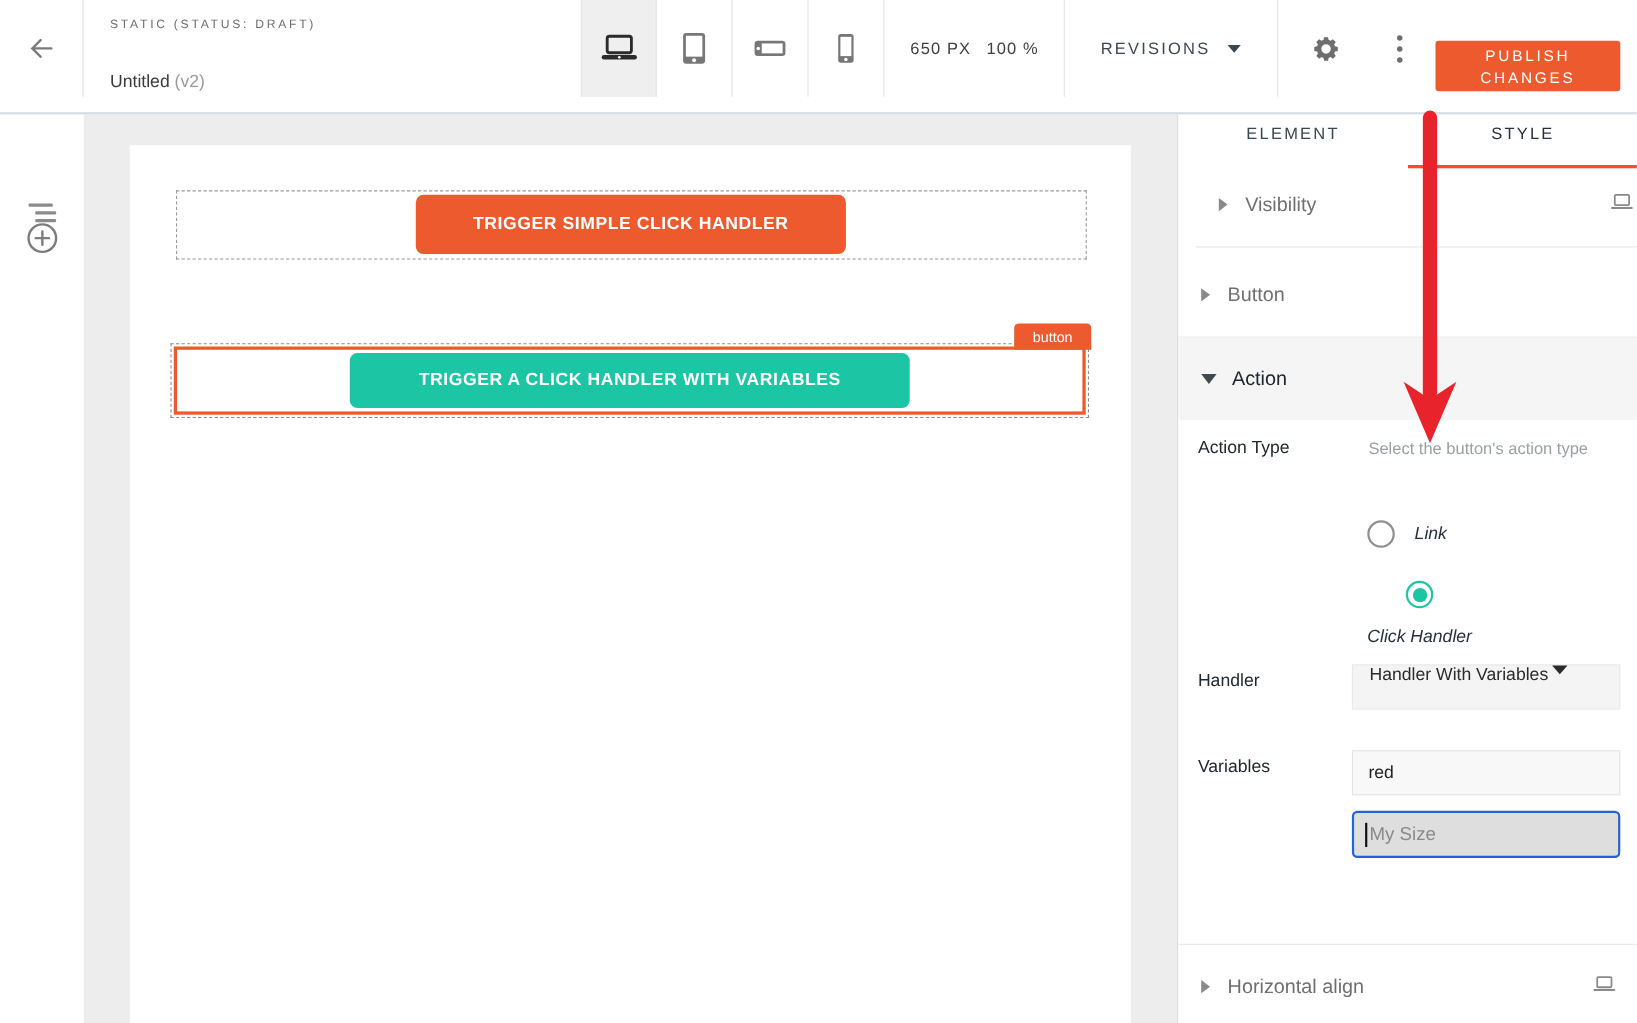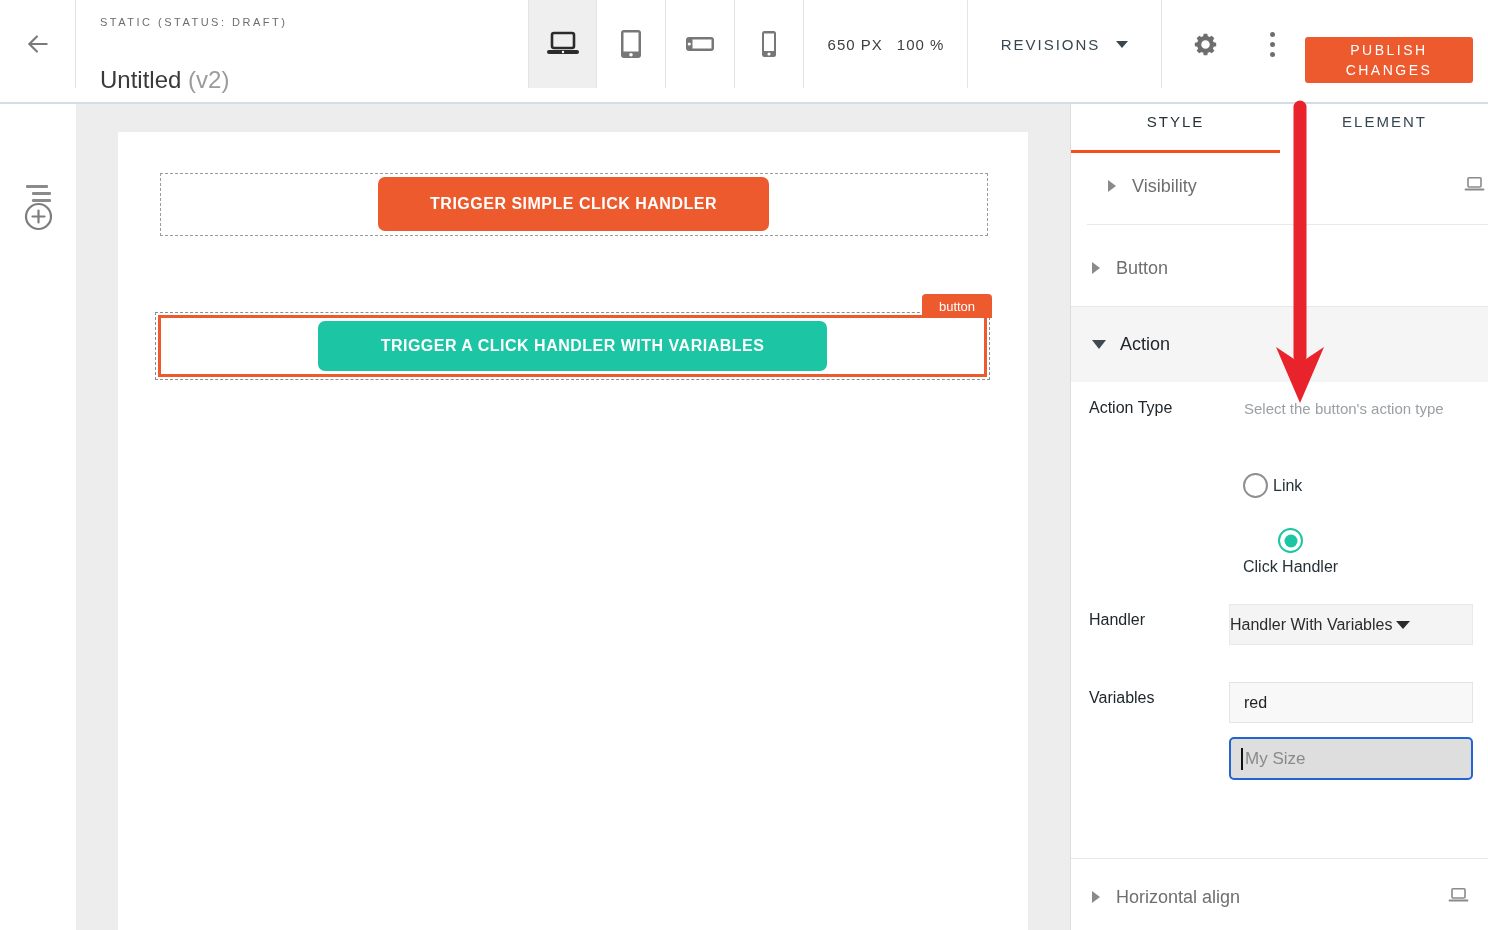--- a/index.html
+++ b/index.html
@@ -4,21 +4,21 @@
 <style>
   * { margin:0; padding:0; box-sizing:border-box; }
   html,body { width:1488px; height:930px; }
   body { font-family:"Liberation Sans", sans-serif; position:relative; width:1488px; height:930px; overflow:hidden; background:#ffffff; color:#333; }
 
   
   .header { position:absolute; left:0; top:0; width:1488px; height:104px; background:#fff; border-bottom:2px solid #d3dde3; z-index:10; }
   .back-cell { position:absolute; left:0; top:0; width:76px; height:88px; display:flex; align-items:center; justify-content:center; border-right:1px solid #e0e0e0; cursor:pointer; }
   .title-block { position:absolute; left:100px; top:16px; }
   .status-label { font-size:11px; letter-spacing:2.5px; color:#6d6d6d; margin-bottom:4px; }
-  .doc-title { font-size:24px; color:#3a3a3a;margin-top:38px; }
+  .doc-title { font-size:16px; color:#3a3a3a;margin-top:38px; }
   .doc-version { color:#9b9b9b; }
 
   .device-group { position:absolute; left:528px; top:0; height:88px; display:flex; }
   .device-cell { width:69px; height:88px; display:flex; align-items:center; justify-content:center; border-right:1px solid #e4e4e4; cursor:pointer; }
   .device-cell:first-child { border-left:1px solid #e4e4e4; }
   .device-cell.active { background:#efefef; }
 
   .zoom-cell { position:absolute; left:805px; top:0; width:163px; height:88px; display:flex; align-items:center; justify-content:center; gap:14px; border-right:1px solid #e4e4e4; font-size:15px; color:#3f3f3f; letter-spacing:1px; }
   .revisions-cell { position:absolute; left:968px; top:0; width:194px; height:88px; display:flex; align-items:center; justify-content:center; gap:16px; border-right:1px solid #e4e4e4; font-size:15px; letter-spacing:2px; color:#37474f; cursor:pointer; }
   .caret-down { width:0; height:0; border-left:6px solid transparent; border-right:6px solid transparent; border-top:7px solid #37474f; display:inline-block; }
@@ -62,27 +62,27 @@
   .row-halign { top:768px; border-top:1px solid #e8e8e8; border-bottom:none; }
   .tri-right { width:0; height:0; border-top:6px solid transparent; border-bottom:6px solid transparent; border-left:8px solid #8a8a8a; margin-right:16px; }
   .tri-down { width:0; height:0; border-left:7px solid transparent; border-right:7px solid transparent; border-top:9px solid #3f4a50; margin-right:14px; }
   .section-label { font-size:18px; color:#6f6f6f; }
   .section-label.dark { color:#20282d; }
   .row-device-icon { position:absolute; right:20px; top:50%; transform:translateY(-50%); }
 
   .field-label { position:absolute; left:18px; font-size:16px; color:#20282d; }
   .help-text { position:absolute; left:173px; width:210px; font-size:15px; line-height:22px; color:#9aa0a3; }
 
-  .radio-row { position:absolute; left:172px; display:flex; align-items:center; gap:5px; cursor:pointer; }
+  .radio-row { position:absolute; left:172px; display:flex; align-items:center; gap:18px; cursor:pointer;font-style:italic; }
   .radio-circle { width:25px; height:25px; border-radius:50%; border:2px solid #8f8f8f; background:#fff; position:relative; }
   .radio-circle.checked { border-color:#1CC5A3; }
   .radio-circle.checked::after { content:""; position:absolute; left:50%; top:50%; transform:translate(-50%,-50%); width:13px; height:13px; border-radius:50%; background:#1CC5A3; }
   .radio-label { font-size:16px; color:#263238; }
 
-  .dropdown { position:absolute; left:158px; width:244px; height:41px; background:#f4f4f4; border:1px solid #e9e9e9; display:flex; align-items:center; font-size:16px; color:#2b2b2b; cursor:pointer; }
+  .dropdown { position:absolute; left:158px; width:244px; height:41px; background:#f4f4f4; border:1px solid #e9e9e9; display:flex; padding-left:15px; font-size:16px; color:#2b2b2b; cursor:pointer; }
   .dropdown .caret-down { border-top-color:#2b2b2b; margin-left:4px; border-left-width:7px; border-right-width:7px; border-top-width:8px; }
 
   .text-input { position:absolute; left:158px; width:244px; height:41px; background:#f8f8f8; border:1px solid #e4e4e4; font-family:"Liberation Sans", sans-serif; font-size:16px; color:#222; padding-left:14px; }
   .text-input.focused { height:43px; background:#dedede; border:2px solid #2264D1; border-radius:5px; font-size:17px; }
   .text-input.focused::placeholder { color:#8a8a8a; }
   .cursor-bar { position:absolute; left:170px; width:1.5px; height:22px; background:#111; z-index:3; }
 
   
   .anno-arrow { position:absolute; left:1240px; top:95px; z-index:50; pointer-events:none; }
 </style>
@@ -183,22 +183,22 @@
         <button class="btn-teal">TRIGGER A CLICK HANDLER WITH VARIABLES</button>
       </div>
     </div>
 
   </div>
 </div>
 
 <div class="panel">
 
   <div class="tabs">
+    <div class="tab">ELEMENT</div>
     <div class="tab active">STYLE</div>
-    <div class="tab">ELEMENT</div>
   </div>
 
   <div class="section-row row-visibility">
     <span class="tri-right"></span>
     <span class="section-label">Visibility</span>
     <span class="row-device-icon">
       <svg width="21" height="15" viewBox="0 0 21 15">
           <rect x="4" y="1.2" width="13" height="9.3" rx="1" fill="none" stroke="#8a8a8a" stroke-width="1.6"></rect>
           <path d="M1.5 13h18" stroke="#8a8a8a" stroke-width="1.8" stroke-linecap="round"></path>
         </svg>

